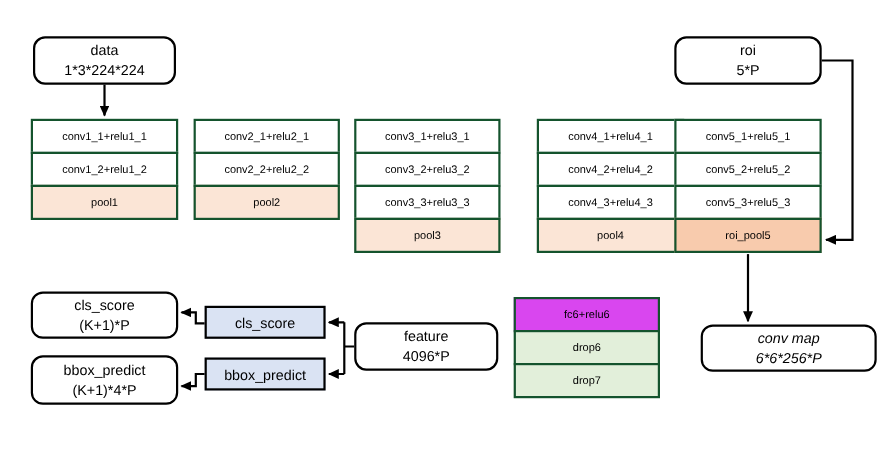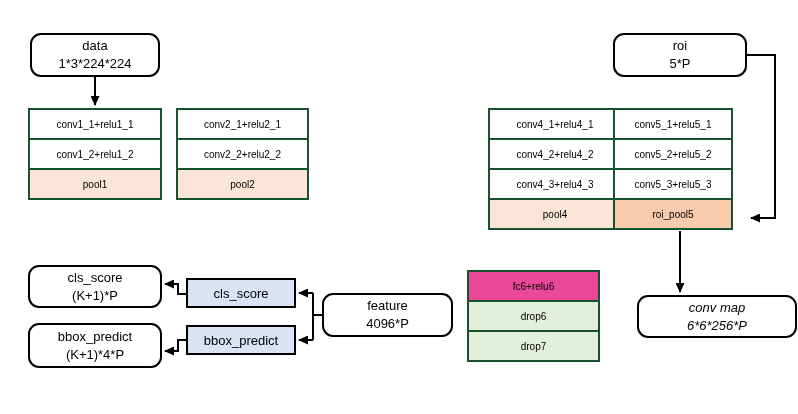--- a/index.html
+++ b/index.html
@@ -39,21 +39,21 @@
     background: #ffffff;
     display: flex;
     align-items: center;
     justify-content: center;
     font-size: 10px;
   }
   .row:first-child { margin-top: 0; }
 
   .fill-pool    { background: #fbe5d6; }
   .fill-roipool { background: #f8cbad; }
-  .fill-fc      { background: #ec4899; }
+  .fill-fc      { background: #d946ef; }
   .fill-drop    { background: #e2efda; }
 
   
   .layerbox {
     position: absolute;
     background: #dae3f3;
     border: 2px solid #000000;
     display: flex;
     align-items: center;
     justify-content: center;
@@ -109,29 +109,35 @@
     <div class="row">conv1_2+relu1_2</div>
     <div class="row fill-pool">pool1</div>
   </div>
 
   <div class="col" style="left:176px; top:108px; width:133px;">
     <div class="row">conv2_1+relu2_1</div>
     <div class="row">conv2_2+relu2_2</div>
     <div class="row fill-pool">pool2</div>
   </div>
 
+  <div class="col" style="left:322px; top:108px; width:133px;">
+    <div class="row">conv3_1+relu3_1</div>
+    <div class="row">conv3_2+relu3_2</div>
+    <div class="row">conv3_3+relu3_3</div>
+    <div class="row fill-pool">pool3</div>
+  </div>
 
   <div class="col" style="left:488px; top:108px; width:134px;">
     <div class="row">conv4_1+relu4_1</div>
     <div class="row">conv4_2+relu4_2</div>
     <div class="row">conv4_3+relu4_3</div>
     <div class="row fill-pool">pool4</div>
   </div>
 
-  <div class="col" style="left:613px; top:108px; width:120px;">
+  <div class="col" style="left:613px; top:108px; width:134px;">
     <div class="row">conv5_1+relu5_1</div>
     <div class="row">conv5_2+relu5_2</div>
     <div class="row">conv5_3+relu5_3</div>
     <div class="row fill-roipool">roi_pool5</div>
   </div>
 
   <div class="col" style="left:467px; top:270px; width:133px;">
     <div class="row fill-fc">fc6+relu6</div>
     <div class="row fill-drop">drop6</div>
     <div class="row fill-drop">drop7</div>

